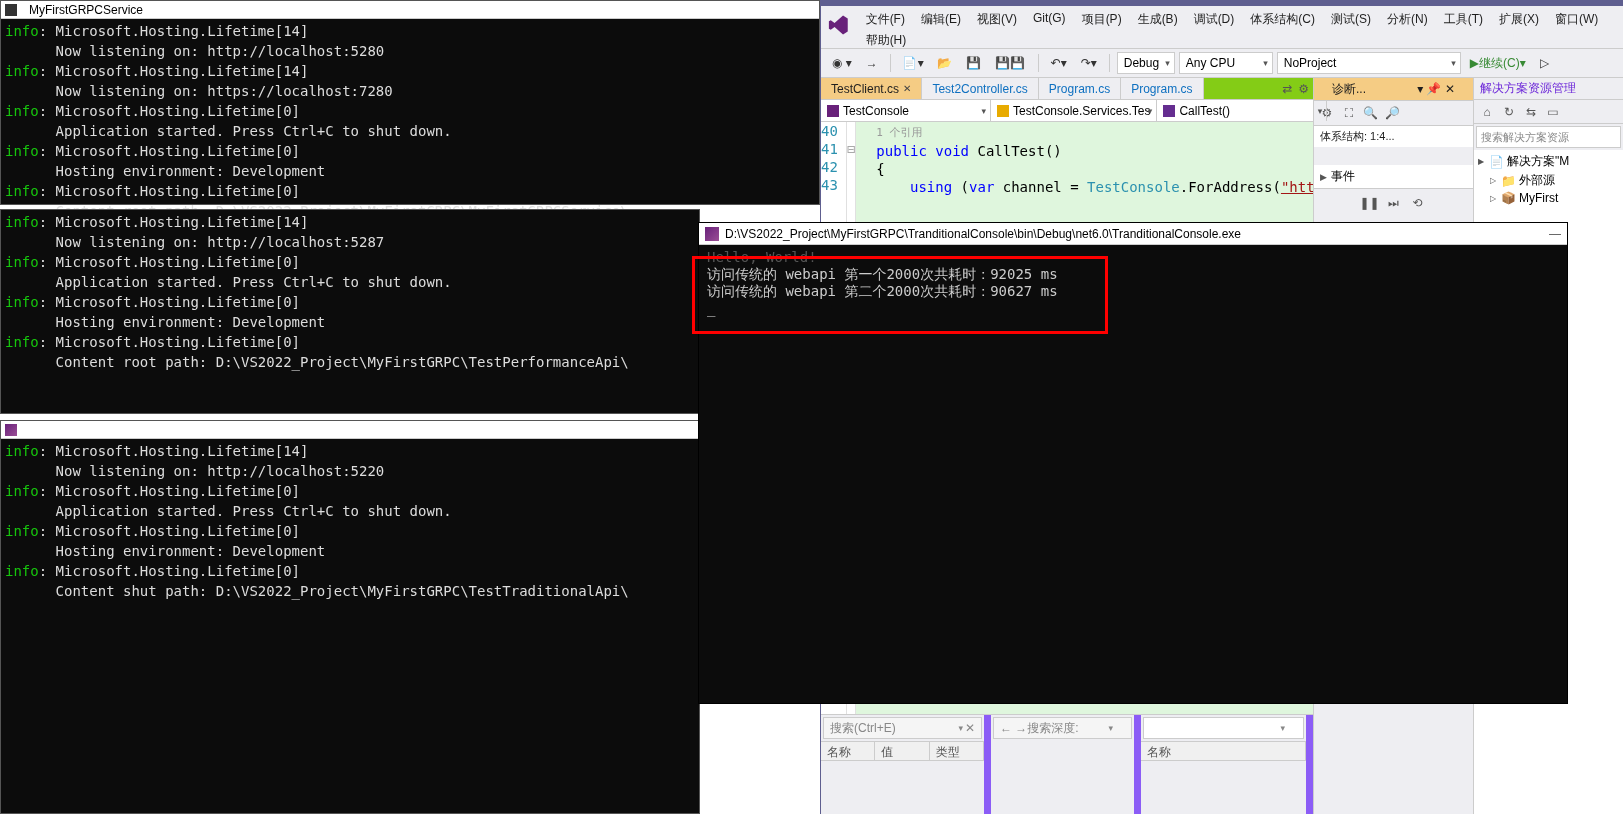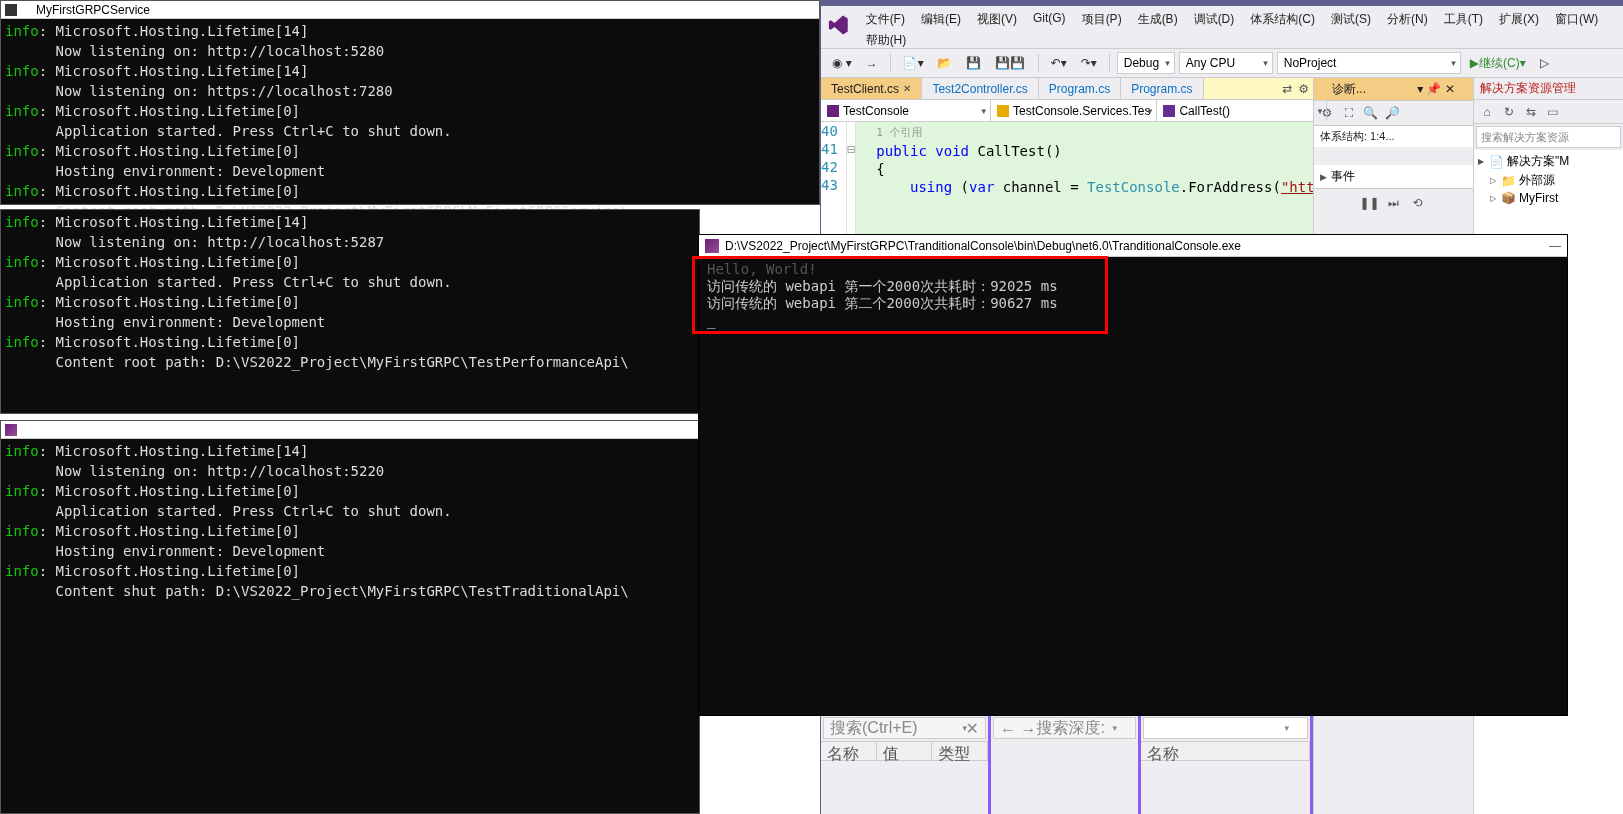--- a/index.html
+++ b/index.html
@@ -29,21 +29,21 @@
     background: #0c0c0c;
   }
   .term-title {
     height: 18px;
     background: #fff;
     color: #000;
     font-size: 12px;
     padding: 1px 4px;
     display: flex;
     align-items: center;
-    gap: 19px;
+    gap: 12px;
     border-bottom: 1px solid #ccc;
   }
   .term-title .ticon {
     width: 12px; height: 12px;
     background: #333;
     display: inline-block;
   }
   .term-title .ticon.purple {
     background: linear-gradient(135deg,#68217a,#9b4f96);
   }
@@ -143,21 +143,21 @@
     min-height: 0;
   }
   .vs-left {
     flex: 1;
     display: flex;
     flex-direction: column;
     min-width: 0;
   }
   .vs-tabs {
     height: 22px;
-    background: #fef9c3;
+    background: #84cc16;
     display: flex;
     align-items: stretch;
     border-bottom: 1px solid #ccc;
   }
   .vs-tab {
     padding: 2px 10px;
     border-right: 1px solid #ccc;
     background: #eeeef2;
     color: #0e70c0;
     font-size: 12px;
@@ -243,24 +243,24 @@
   .ref { color: #999; font-size: 11px; }
 
   .bottom-panels {
     height: 100px;
     background: #eeeef2;
     border-top: 1px solid #ccc;
     display: flex;
   }
   .bp {
     flex: 1;
-    border-right: 3px solid #8b5cf6;
+    border-right: 7px solid #8b5cf6;
     display: flex;
     flex-direction: column;
-    font-size: 16px;
+    font-size: 12px;
   }
   .bp-search {
     height: 22px;
     margin: 2px;
     border: 1px solid #ccc;
     background: #f5f5f5;
     color: #888;
     padding: 0 6px;
     display: flex;
     align-items: center;
@@ -342,21 +342,21 @@
   .sol {
     width: 150px;
     border-left: 1px solid #ccc;
     background: #eeeef2;
     display: flex;
     flex-direction: column;
   }
   .sol-title {
     height: 22px;
     background: #eeeef2;
-    color: #b91c1c;
+    color: #6d28d9;
     font-size: 12px;
     padding: 2px 6px;
     border-bottom: 1px solid #ccc;
   }
   .sol-tools {
     height: 24px;
     display: flex;
     align-items: center;
     gap: 4px;
     padding: 0 4px;
@@ -386,21 +386,21 @@
     gap: 3px;
     padding: 1px 0;
     white-space: nowrap;
   }
   .sol-tree .tri { font-size: 8px; color: #555; width: 10px; text-align: center; }
 
   
   .overlay-term {
     position: absolute;
     left: 698px;
-    top: 234px;
+    top: 222px;
     width: 870px;
     height: 482px;
     background: #0c0c0c;
     border: 1px solid #000;
     z-index: 50;
   }
   .overlay-title {
     height: 22px;
     background: #fff;
     color: #000;

